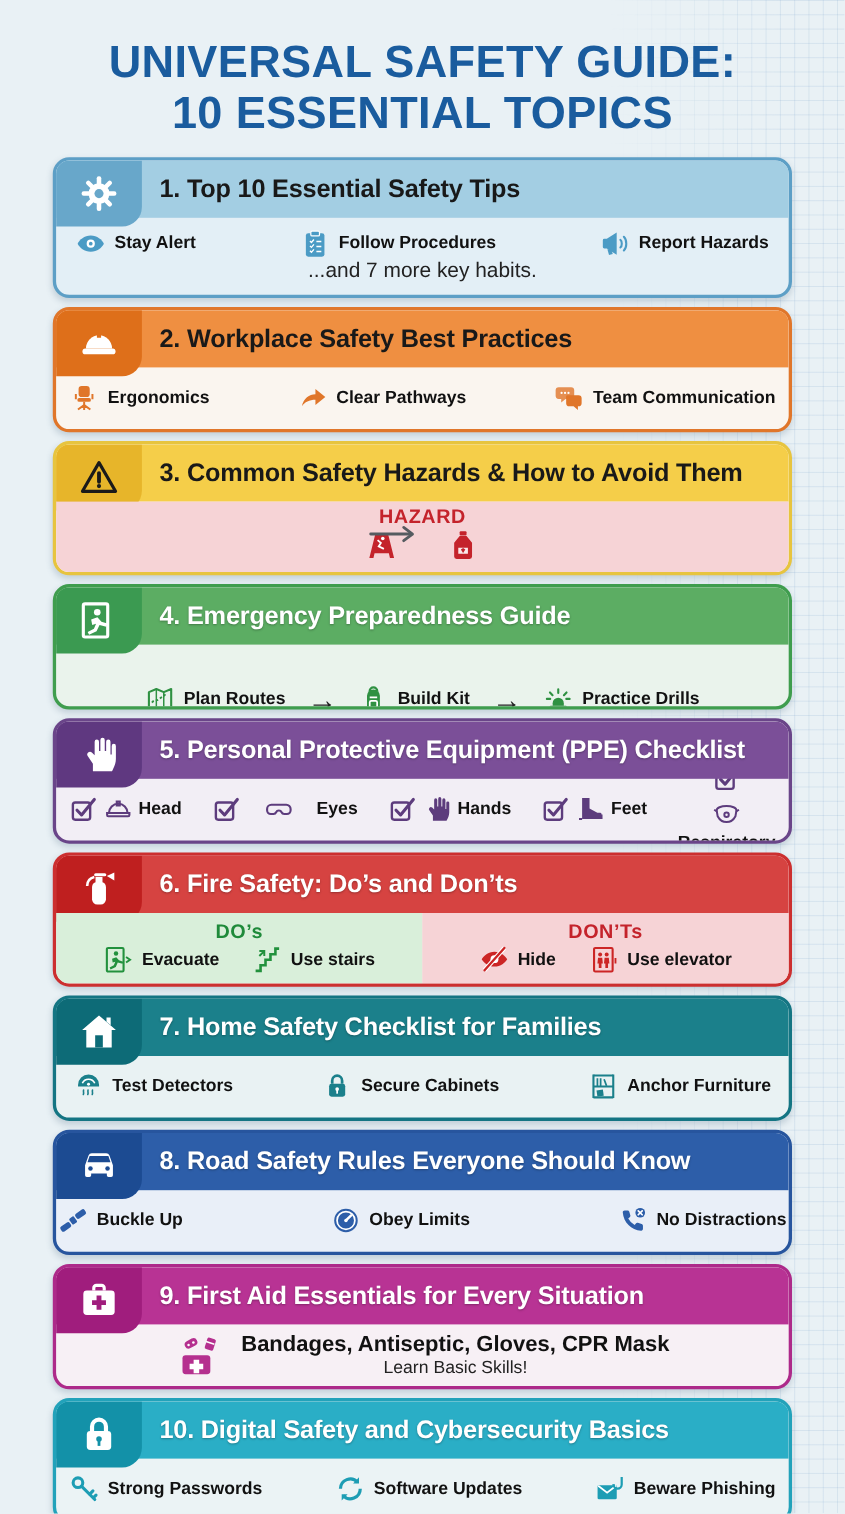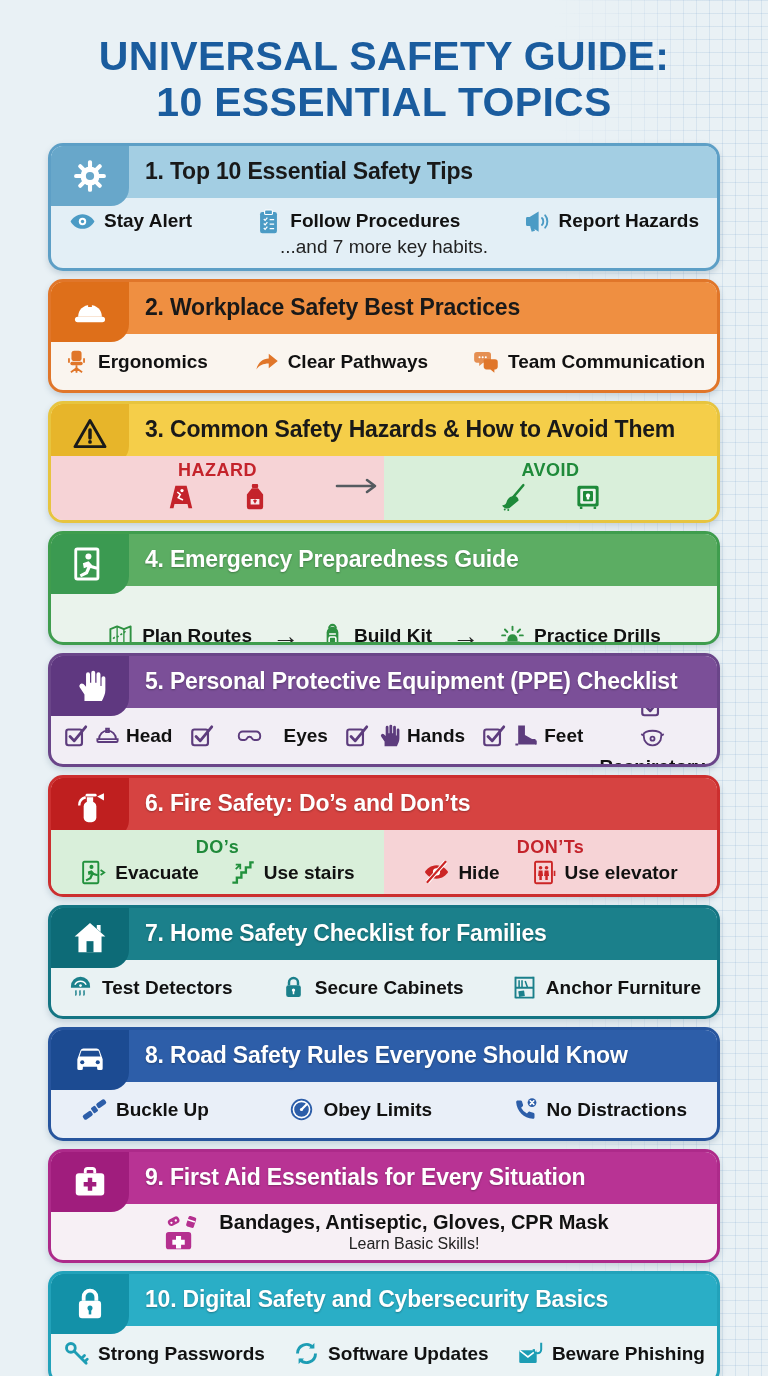--- a/index.html
+++ b/index.html
@@ -26,21 +26,21 @@
   .dk{color:#191919;}
   .lt{color:#fff;text-shadow:0 1px 2px rgba(0,0,0,.3);}
   .cbody{height:56px;display:flex;align-items:center;}
   .col{flex-direction:column;justify-content:center;align-items:stretch;}
   .row{display:flex;align-items:center;width:100%;}
   .sb{justify-content:space-between;box-sizing:border-box;padding:0 18px;}
   .ctr{justify-content:center;}
   .it{display:flex;align-items:center;gap:8px;}
   .it-icon{display:flex;align-items:center;color:var(--ic);}
   .it-icon svg{width:27px;height:27px;}
-  .lbl{font-size:19px;font-weight:700;color:#111;}
+  .lbl{font-size:16px;font-weight:700;color:#111;}
   .note{text-align:center;font-size:19px;color:#222;margin-top:1px;}
   .c1 .cbody{height:70px;}
   .split{position:relative;display:flex;height:64px;}
   .panel{flex:1;display:flex;flex-direction:column;align-items:center;justify-content:center;gap:1px;}
   .panel-label{font-size:18px;font-weight:800;letter-spacing:.5px;}
   .panel-icons{display:flex;gap:44px;align-items:center;}
   .panel-icons svg{width:30px;height:30px;}
   .panel-items{display:flex;gap:30px;align-items:center;}
   .pink{background:#f6d3d6;}
   .lgreen{background:#d9efda;}
@@ -208,38 +208,20 @@
                   <path d="M9 8l2.4 2-1.6 2.6 3.8 1.8" stroke="#fff" stroke-width="1.3" fill="none"></path>
                 </svg></span>
             <span><svg viewBox="0 0 24 24" fill="currentColor">
                   <rect x="9.5" y="1.5" width="5" height="3.2" rx=".8"></rect>
                   <path d="M9.5 5h5l4 5v10a1.8 1.8 0 0 1-1.8 1.8H7.3A1.8 1.8 0 0 1 5.5 20V10z"></path>
                   <path d="M8.5 13.5h7v4.5h-7z" fill="#fff" opacity=".9"></path>
                   <path d="M10.4 14.8l1.6 2.6 1.6-2.6-1.6-1z" fill="currentColor"></path>
                 </svg></span>
           </div>
         </div>
-        <div class="panel lgreen">
-          <div class="panel-label pl-green">AVOID</div>
-          <div class="panel-icons av">
-            <span><svg viewBox="0 0 24 24" fill="currentColor">
-                  <path d="M19.5 2.5L11.2 12.3" stroke="currentColor" stroke-width="1.9" stroke-linecap="round" fill="none"></path>
-                  <path d="M12.8 11.2c1.6.4 2.7 1.8 2.9 3.5L8.2 21c-2.4.6-4.7-.4-5.7-2.3 2-.3 3.1-1.2 3.5-2.6.7-2.4 2.4-4.9 6.8-4.9z"></path>
-                  <circle cx="4.6" cy="21.9" r=".8"></circle>
-                  <circle cx="7.4" cy="22.3" r=".8"></circle>
-                </svg></span>
-            <span><svg viewBox="0 0 24 24" fill="currentColor">
-                  <rect x="3.5" y="3" width="17" height="16.5" rx="1.5"></rect>
-                  <rect x="5.8" y="5.3" width="12.4" height="12" rx="1" fill="#fff" opacity=".9"></rect>
-                  <rect x="8" y="7.2" width="8" height="8.2" rx=".8" fill="currentColor"></rect>
-                  <path d="M12 9.2a1.7 1.7 0 0 1 1 3.1v1.6h-2v-1.6a1.7 1.7 0 0 1 1-3.1z" fill="#fff"></path>
-                  <path d="M6.5 19.5v2M17.5 19.5v2" stroke="currentColor" stroke-width="2"></path>
-                </svg></span>
-          </div>
-        </div>
         <span class="split-arrow"><svg width="46" height="18" viewBox="0 0 46 18" fill="none" stroke="#555b60" stroke-width="2.6" stroke-linecap="round" stroke-linejoin="round">
               <path d="M3 9h36"></path>
               <path d="M33 3l8 6-8 6"></path>
             </svg></span>
       </div>
     </section>
 
     <section class="card c4">
       <header class="hdr">
         <div class="ibox">
@@ -508,21 +490,21 @@
           <svg viewBox="0 0 24 24" fill="#fff">
               <path d="M4 11.5L6 6a2 2 0 0 1 1.9-1.3h8.2A2 2 0 0 1 18 6l2 5.5v5.8a1 1 0 0 1-1 1h-1.5a1 1 0 0 1-1-1v-1H7.5v1a1 1 0 0 1-1 1H5a1 1 0 0 1-1-1z"></path>
               <path d="M6.6 6.2h10.8l1.2 3.6H5.4z" fill="var(--box)"></path>
               <circle cx="7.1" cy="13.4" r="1.3" fill="var(--box)"></circle>
               <circle cx="16.9" cy="13.4" r="1.3" fill="var(--box)"></circle>
             </svg>
         </div>
         <h2 class="htitle lt">8. Road Safety Rules Everyone Should Know</h2>
       </header>
       <div class="cbody">
-        <div class="row sb" style="padding:0 30px;gap:20px;">
+        <div class="row sb" style="padding:0 2px;gap:20px;">
           <div class="it">
             <span class="it-icon">
                 <svg viewBox="0 0 24 24" fill="currentColor">
                   <rect x="1.5" y="14.8" width="9" height="4.8" rx="1.6" transform="rotate(-35 6 17.2)"></rect>
                   <rect x="13.5" y="4.4" width="9" height="4.8" rx="1.6" transform="rotate(-35 18 6.8)"></rect>
                   <rect x="9.7" y="9.1" width="4.6" height="5.8" rx="1" transform="rotate(-35 12 12)"></rect>
                 </svg>
               </span>
             <span class="lbl">Buckle Up</span>
           </div>

